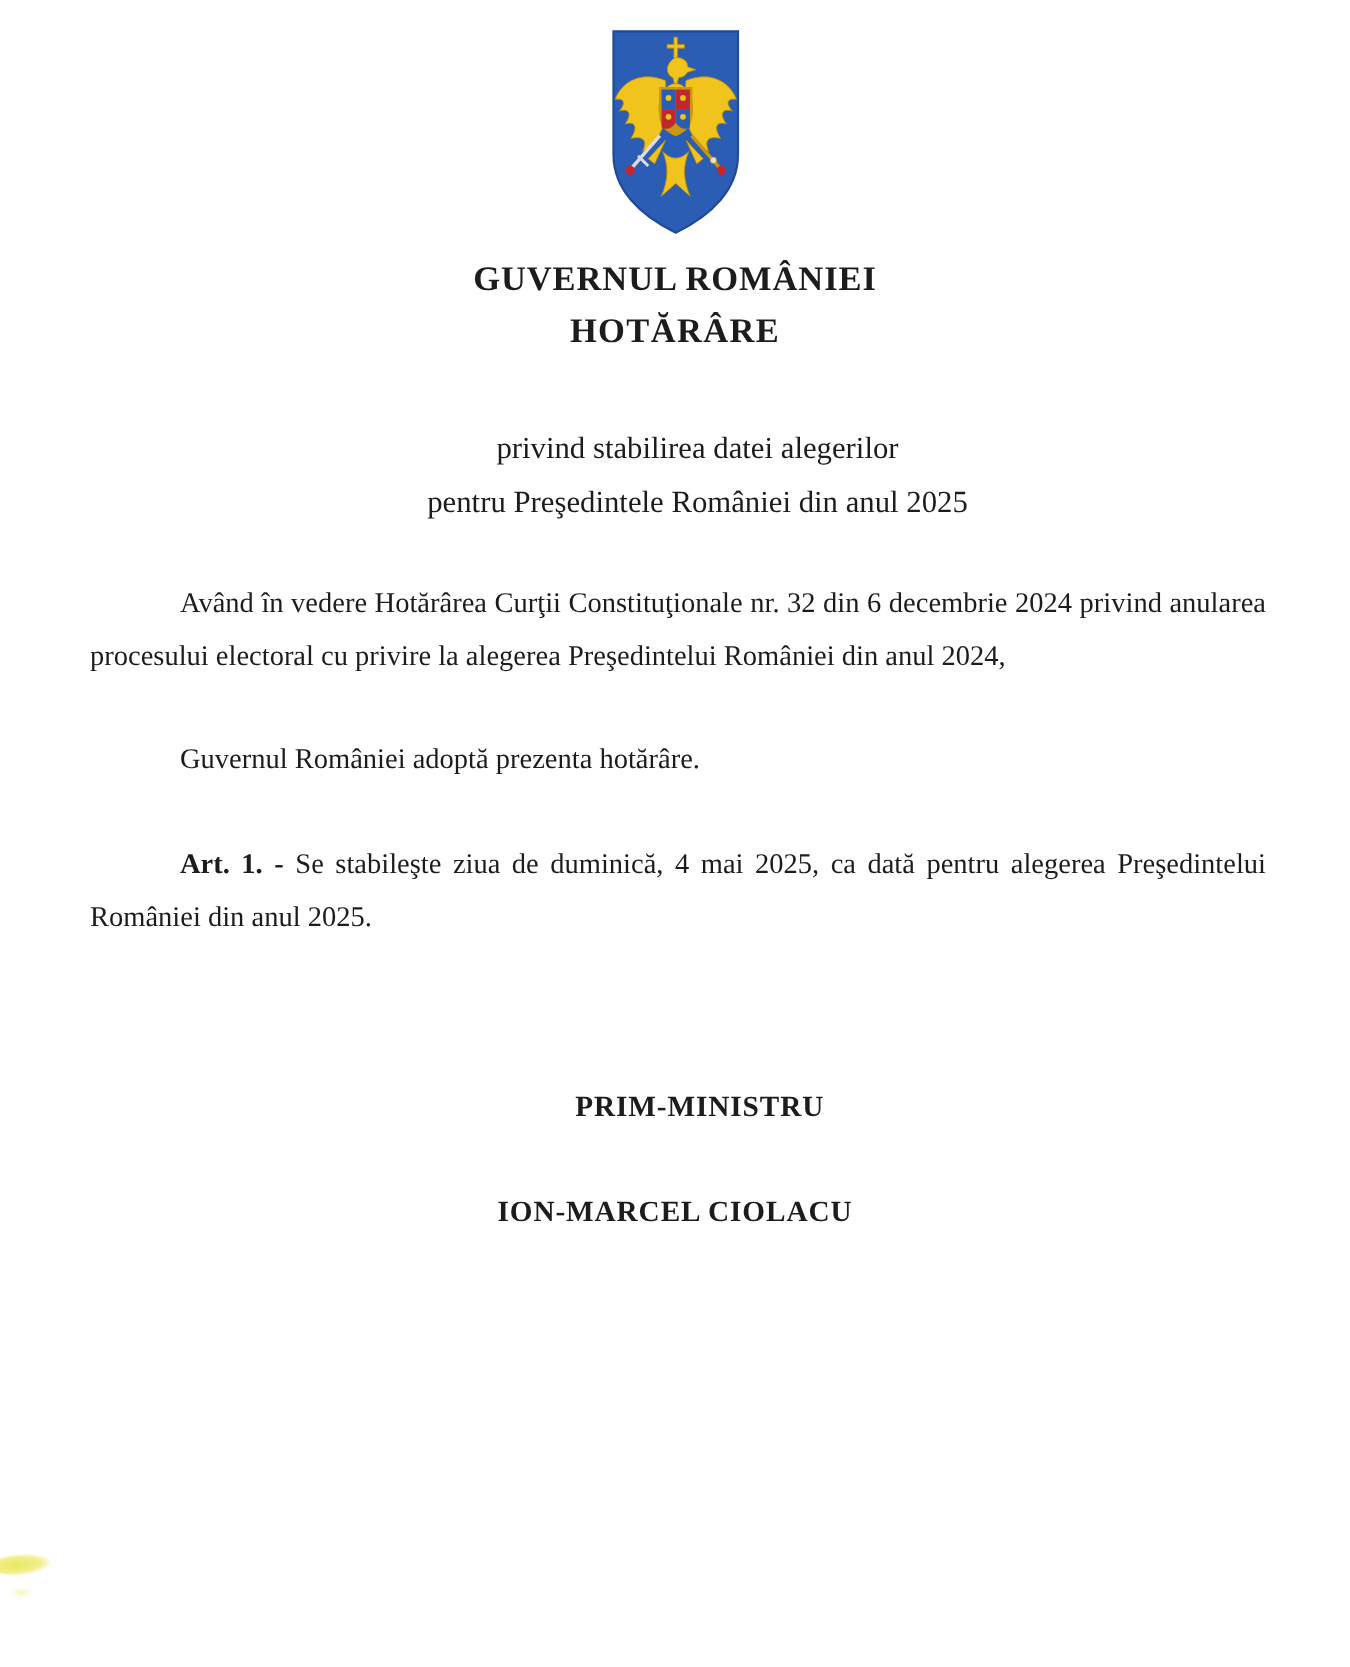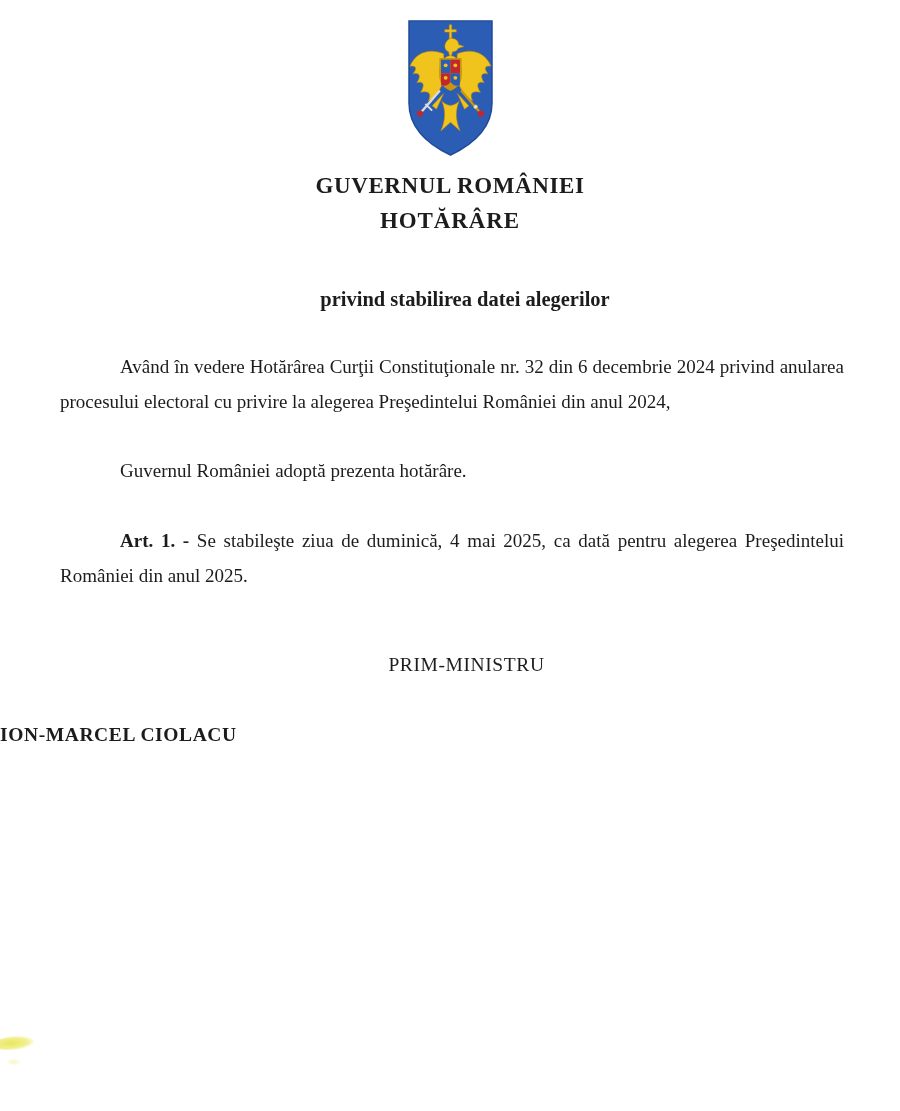--- a/index.html
+++ b/index.html
@@ -20,37 +20,37 @@
     font-size:23px; font-weight:bold; letter-spacing:0.6px;
     line-height:24px;
   }
   .doctype {
     margin:11px 0 0; text-align:center;
     font-size:23px; font-weight:bold; letter-spacing:0.9px;
     line-height:24px;
   }
   .doc-title {
     margin:48px 0 0; text-align:center;
-    font-size:20.5px; font-weight:bold; line-height:36px;padding-left:30px;
+    font-size:20.5px; font-weight:normal; line-height:36px;padding-left:30px;
   }
   .body-text {
     margin:32px 56px 12px 60px;
     font-size:19px; line-height:35px;
     text-align:justify;
   }
   .body-text p { margin:0; text-indent:60px; }
   .enacting { font-weight:normal; margin-top:34px !important; }
   .article { margin-top:35px !important; }
   .b { font-weight:bold; }
   .sig-role {
-    margin:60px 0 0; text-align:center;
-    font-size:19.5px; font-weight:normal; letter-spacing:0.6px; line-height:24px;padding-left:33px;
+    margin:98px 0 0; text-align:center;
+    font-size:19.5px; font-weight:bold; letter-spacing:0.6px; line-height:24px;padding-left:33px;
   }
   .sig-name {
-    margin:46px 0 0; text-align:left;
+    margin:46px 0 0; text-align:center;
     font-size:19.5px; font-weight:bold; letter-spacing:0.6px; line-height:24px;
   }
   .smudge {
     position:absolute; left:-6px; top:1036px;
     width:40px; height:14px;
     background:radial-gradient(ellipse at 42% 50%, #e9e85f 0%, #f1ef8d 50%, rgba(255,255,255,0) 76%);
     transform:rotate(-5deg);
     border-radius:50%;
   }
   .smudge-faint {
@@ -113,20 +113,21 @@
         <circle cx="55" cy="62" r="2" fill="#f0c41d"></circle>
       </g>
     </svg>
   </div>
 
   <div class="institution">GUVERNUL ROMÂNIEI</div>
   <div class="doctype">HOTĂRÂRE</div>
 
   <div class="doc-title">
     <div>privind stabilirea datei alegerilor</div>
+    <div>pentru Preşedintele României din anul 2025</div>
   </div>
 
   <div class="body-text">
     <p>Având în vedere Hotărârea Curţii Constituţionale nr. 32 din 6 decembrie 2024 privind anularea procesului electoral cu privire la alegerea Preşedintelui României din anul 2024,</p>
 
     <p class="enacting">Guvernul României adoptă prezenta hotărâre.</p>
 
     <p class="article">
       <span class="b">Art. 1. -</span>
       <span>Se stabileşte ziua de duminică, 4 mai 2025, ca dată pentru alegerea Preşedintelui României din anul 2025.</span>

